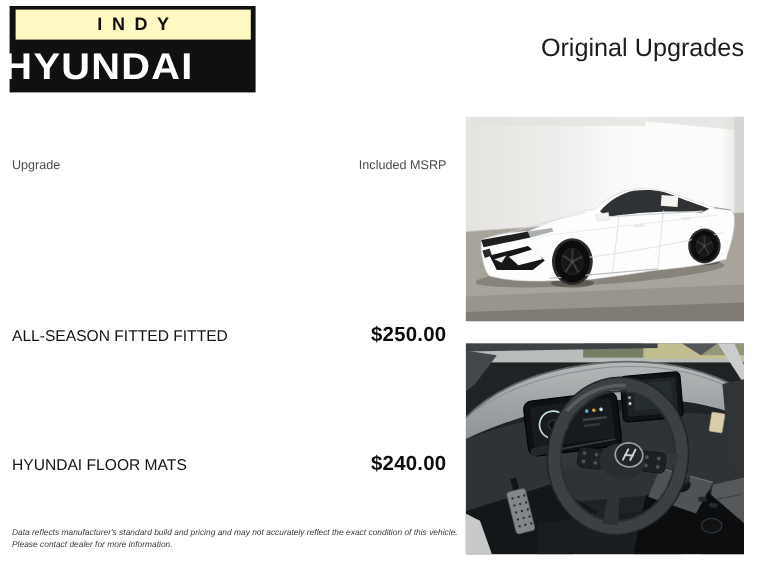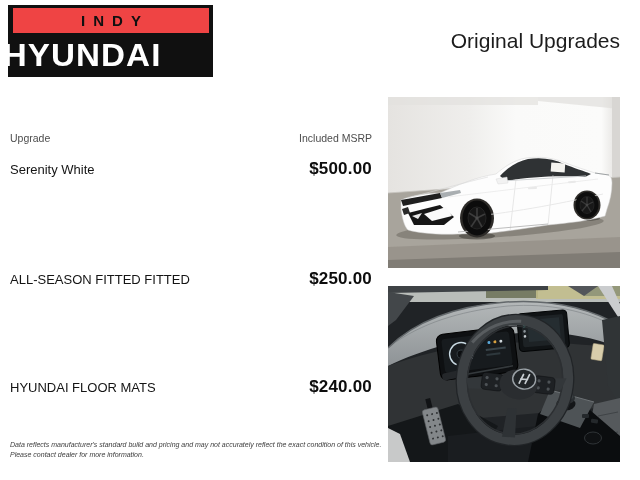--- a/index.html
+++ b/index.html
@@ -3,21 +3,21 @@
 <meta charset="utf-8">
 <style>
   html,body{margin:0;padding:0;background:#ffffff;}
   *{box-sizing:border-box;}
   .page{position:relative;width:640px;height:480px;background:#ffffff;overflow:hidden;
         font-family:"Liberation Sans",sans-serif;}
 
   
   .logo{position:absolute;left:8px;top:5px;width:205px;height:72px;background:#101010;
         display:flex;flex-direction:column;}
-  .logo-top{margin:3px 4px 0 5px;height:25px;background:#ef4444;display:flex;
+  .logo-top{margin:3px 4px 0 5px;height:25px;background:#fef9c3;display:flex;
             align-items:center;justify-content:center;}
   .logo-top span{font-size:15px;font-weight:700;color:#101010;letter-spacing:8px;margin-right:-8px;}
   .logo-bottom{flex:1;display:flex;align-items:center;justify-content:flex-start;}
   .logo-bottom span{font-size:31px;font-weight:800;color:#ffffff;letter-spacing:1px;
                     transform:scaleX(1.07);line-height:1;}
 
   
   .title{position:absolute;top:30px;right:20px;font-size:21px;font-weight:400;color:#1c1c1c;
          line-height:1;white-space:nowrap;}
 
@@ -54,24 +54,20 @@
     </div>
   </div>
 
   <div class="title">Original Upgrades</div>
 
   <div class="col-headers">
     <span>Upgrade</span>
     <span>Included MSRP</span>
   </div>
 
-  <div class="row row1">
-    <span class="name">Serenity White</span>
-    <span class="price">$500.00</span>
-  </div>
   <div class="row row2">
     <span class="name">ALL-SEASON FITTED FITTED</span>
     <span class="price">$250.00</span>
   </div>
   <div class="row row3">
     <span class="name">HYUNDAI FLOOR MATS</span>
     <span class="price">$240.00</span>
   </div>
 
   <div class="disclaimer">

